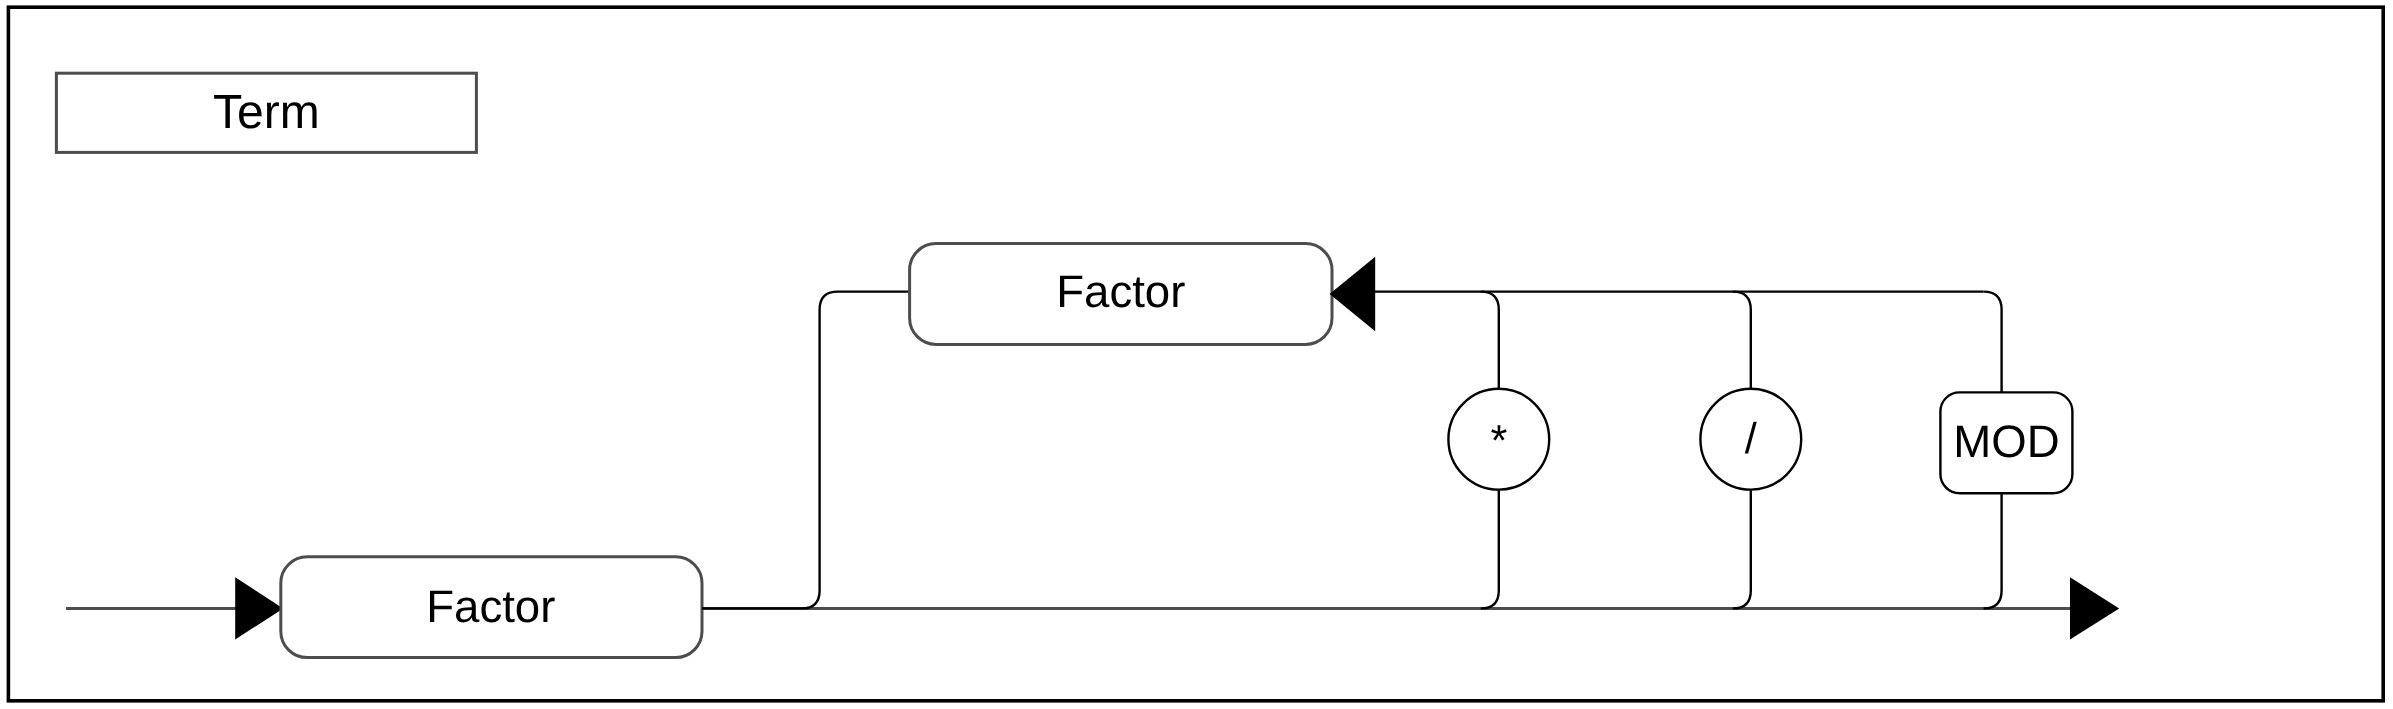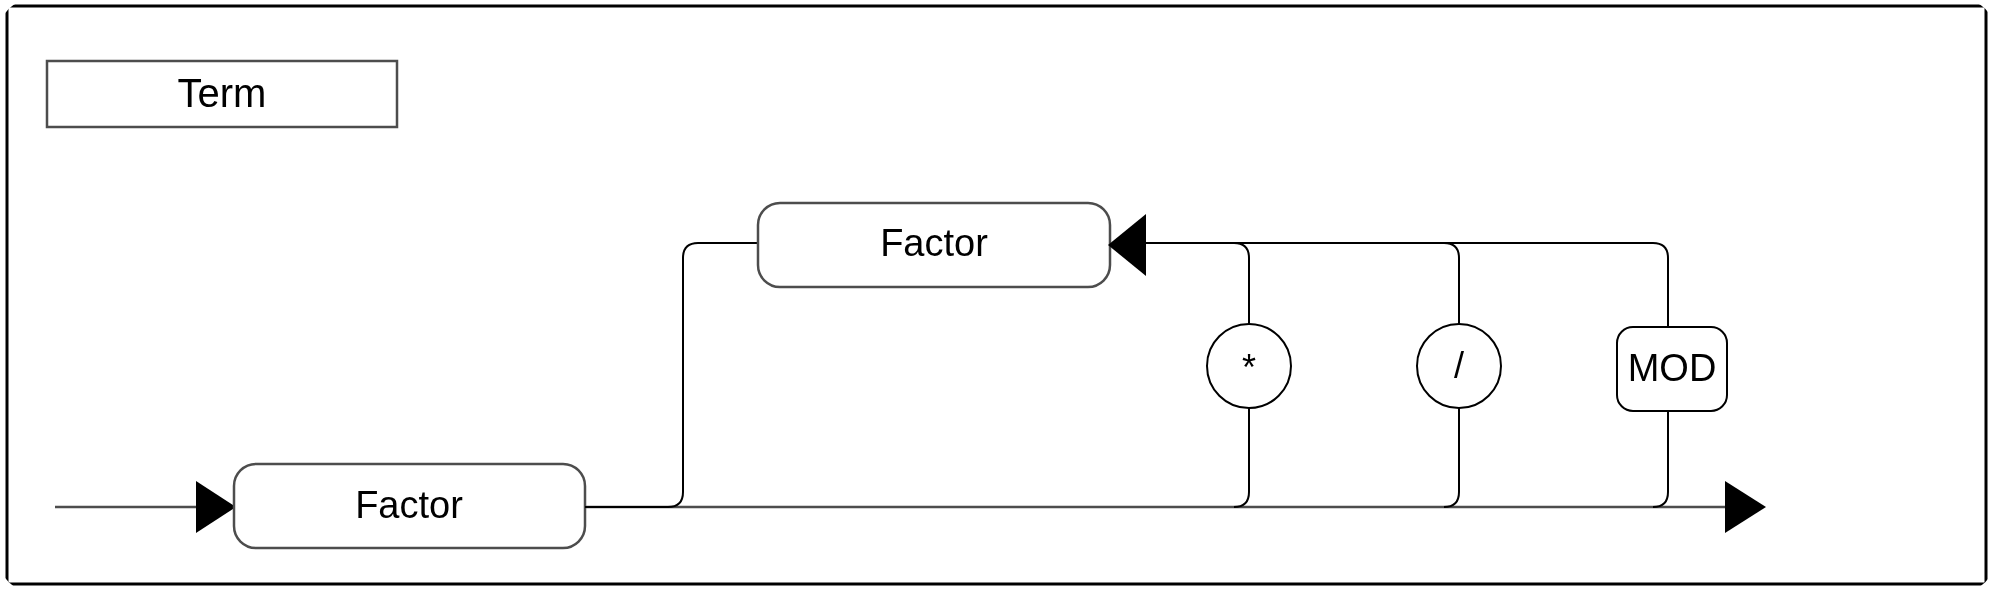--- a/index.html
+++ b/index.html
@@ -7,21 +7,20 @@
     padding: 0;
     background: #ffffff;
   }
   #stage {
     position: relative;
     width: 1994px;
     height: 591px;
     background: #ffffff;
     font-family: "Liberation Sans", sans-serif;
     overflow: hidden;
-    border-radius: 30px;
   }
   #rr-svg {
     position: absolute;
     left: 0;
     top: 0;
     width: 1994px;
     height: 591px;
   }
   .rr-text {
     font-family: "Liberation Sans", sans-serif;

